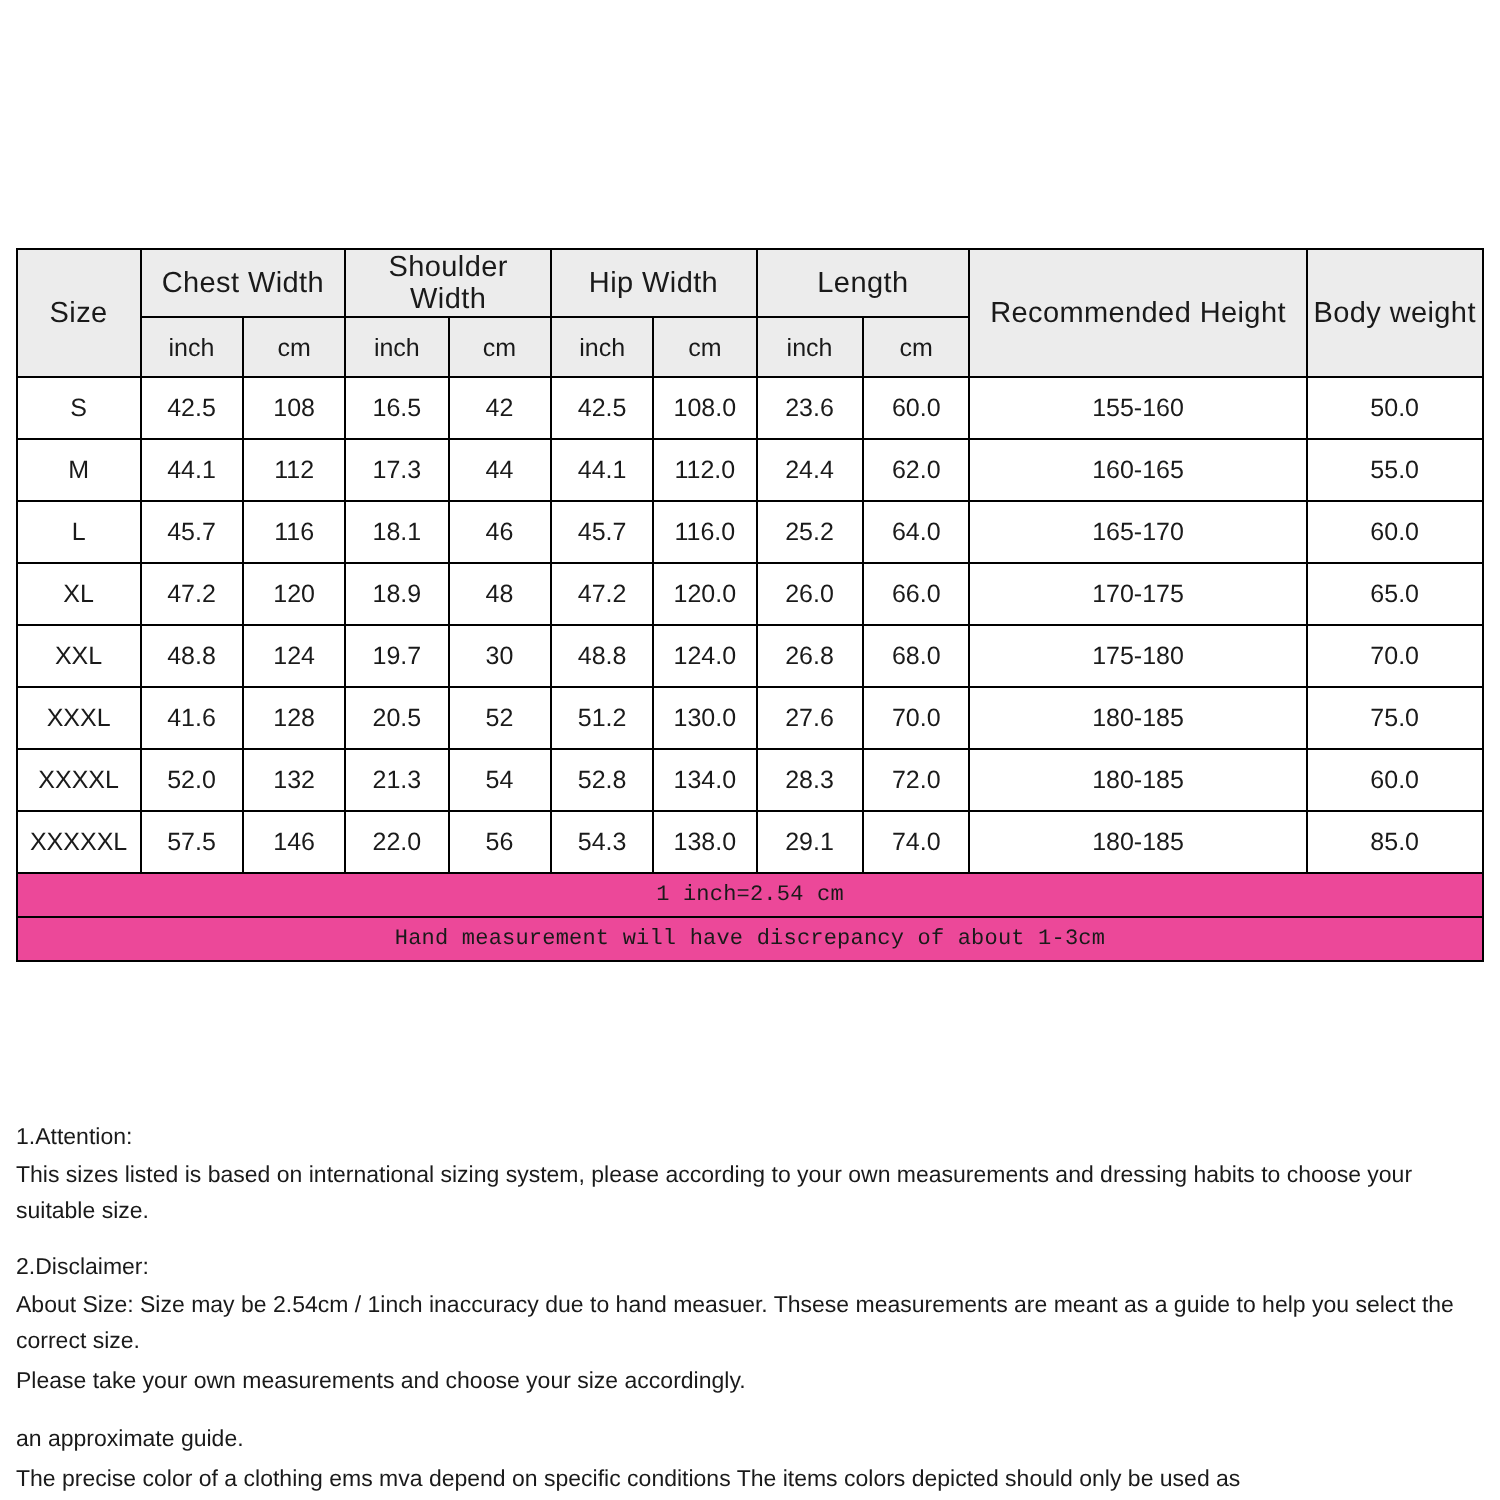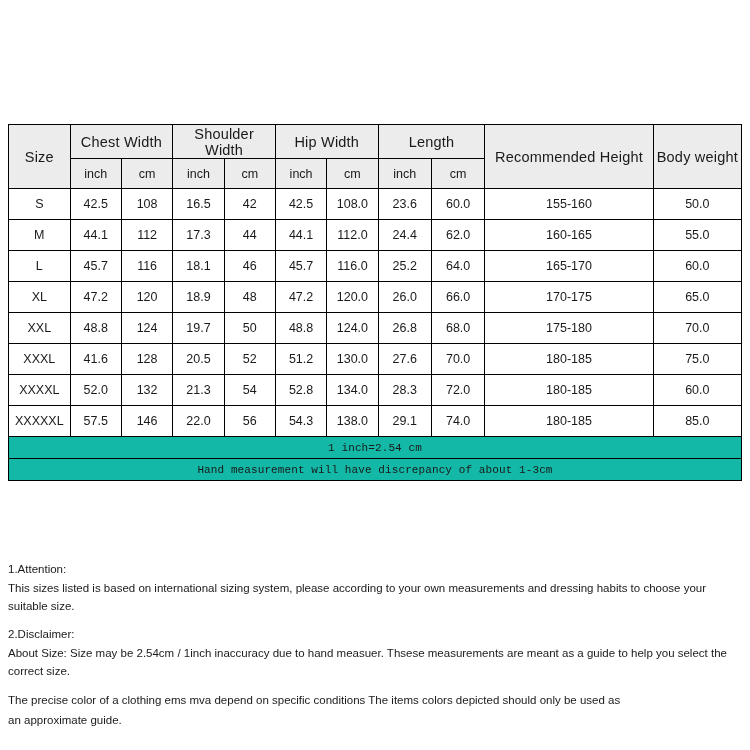--- a/index.html
+++ b/index.html
@@ -55,21 +55,21 @@
     height: 30px;
     background: #ffffff;
   }
   .data-row td.sizecell {
     font-size: 12.5px;
   }
   .note-row td {
     font-family: "Liberation Mono", monospace;
     font-size: 11px;
     height: 21px;
-    background: #14b8a6;
+    background: #ec4899;
     letter-spacing: 0.1px;
   }
   
   col.c-size   { width: 60px; }
   col.c-sub    { width: 50px; }
   col.c-subcm  { width: 50px; }
   col.c-len-in { width: 52px; }
   col.c-len-cm { width: 52px; }
   col.c-height { width: 164px; }
   col.c-weight { width: 86px; }
@@ -186,21 +186,21 @@
           <td>26.0</td>
           <td>66.0</td>
           <td>170-175</td>
           <td>65.0</td>
         </tr>
         <tr class="data-row">
           <td class="sizecell">XXL</td>
           <td>48.8</td>
           <td>124</td>
           <td>19.7</td>
-          <td>50</td>
+          <td>30</td>
           <td>48.8</td>
           <td>124.0</td>
           <td>26.8</td>
           <td>68.0</td>
           <td>175-180</td>
           <td>70.0</td>
         </tr>
         <tr class="data-row">
           <td class="sizecell">XXXL</td>
           <td>41.6</td>
@@ -249,18 +249,19 @@
       </tbody>
     </table>
   </div>
 
   <div class="notes">
     <p class="heading">1.Attention:</p>
     <p>This sizes listed is based on international sizing system, please according to your own measurements and dressing habits to choose your suitable size.</p>
     <div class="gap"></div>
     <p class="heading">2.Disclaimer:</p>
     <p>About Size: Size may be 2.54cm / 1inch inaccuracy due to hand measuer. Thsese measurements are meant as a guide to help you select the correct size.</p>
+    <p>Please take your own measurements and choose your size accordingly.</p>
     <div class="gap"></div>
+    <p>an approximate guide.</p>
     <p>The precise color of a clothing ems mva depend on specific conditions The items colors depicted should only be used as</p>
-    <p>an approximate guide.</p>
   </div>
 
 </div>
 
 </body></html>

